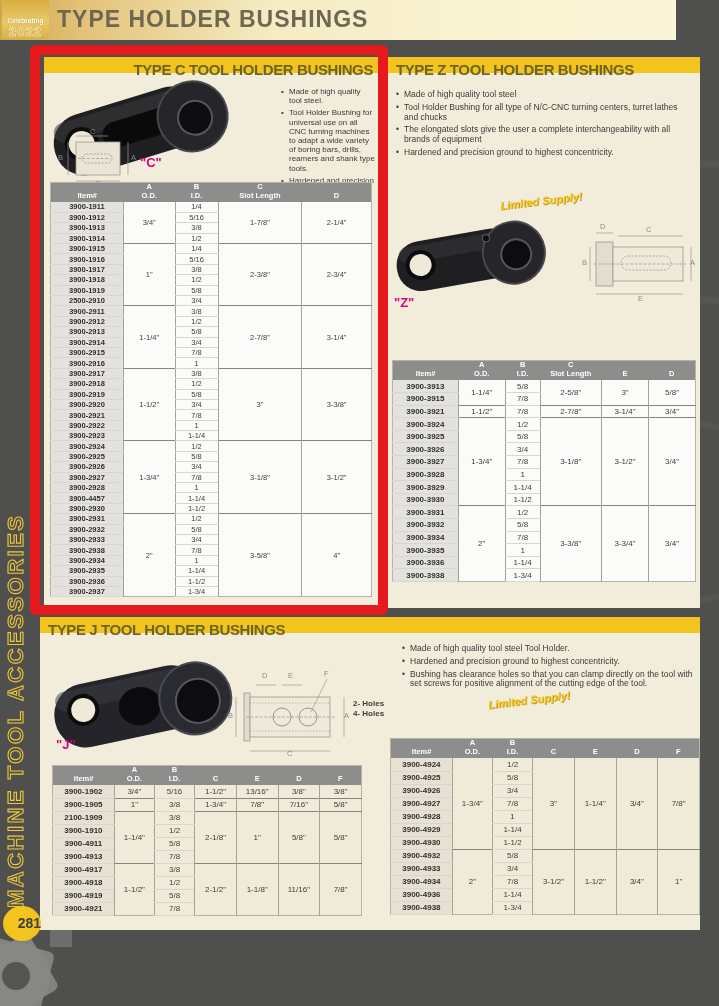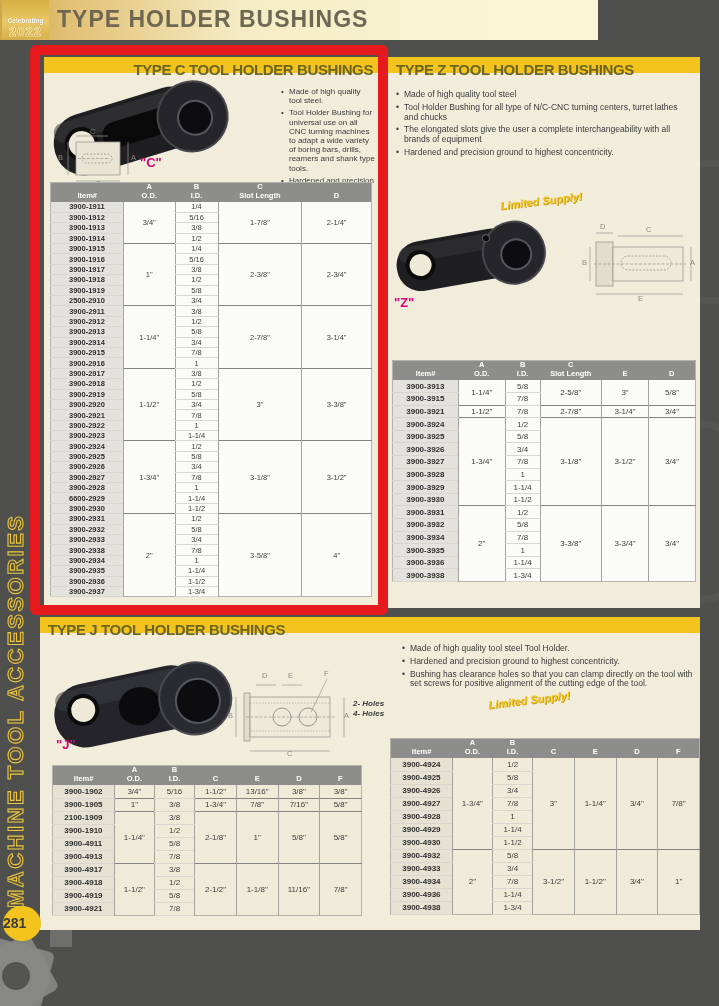--- a/index.html
+++ b/index.html
@@ -1,38 +1,38 @@
 <!DOCTYPE html>
 <html><head>
 <meta charset="utf-8">
 <style>
   html,body{margin:0;padding:0;}
   .page{position:relative;width:719px;height:1006px;background:#4f4f4d;overflow:hidden;
         font-family:"Liberation Sans",sans-serif;}
 
   
-  .topbar{position:absolute;left:0;top:0;width:598px;height:40px;
+  .topbar{position:absolute;left:0;top:0;width:676px;height:40px;
           background:linear-gradient(90deg,#cfa64b 0%,#e3c277 12%,#f5ecc4 40%,#faf3d3 75%,#fbf5d8 100%);}
   .badge{position:absolute;left:2px;top:0;width:47px;height:39px;
          background:linear-gradient(180deg,#d7ae42 0%,#e9c967 55%,#d8b14a 100%);
          overflow:hidden;text-align:center;}
   .badge .big-num{position:absolute;left:4px;top:-8px;font-size:26px;font-weight:bold;color:#c49a31;letter-spacing:-2px;}
   .badge .celebrating{position:absolute;left:0;right:0;top:17px;font-size:6.5px;font-weight:bold;color:#fff;
          text-shadow:0 0 1px #a8832b;}
   .badge .year{position:absolute;left:0;right:0;top:24px;font-size:13px;font-weight:bold;color:#c9a238;
          -webkit-text-stroke:0.6px #fdf2cd;letter-spacing:1px;}
   .main-title{position:absolute;left:57px;top:6px;font-size:23px;font-weight:bold;color:#6e6852;letter-spacing:1px;}
 
   
   .sidebar-text{position:absolute;left:3px;top:352px;height:556px;width:28px;
         writing-mode:vertical-rl;transform:rotate(180deg);
         font-size:22px;font-weight:bold;letter-spacing:2.5px;
         color:rgba(79,79,77,0.15);-webkit-text-stroke:1.1px #edc63c;white-space:nowrap;z-index:6;}
   .page-num{position:absolute;left:3px;top:906px;width:38px;height:35px;background:#f2c41d;border-radius:50%;
-        text-align:left;line-height:35px;font-weight:bold;font-size:14px;color:#3e3e3c;z-index:60;}
+        text-align:right;line-height:35px;font-weight:bold;font-size:14px;color:#3e3e3c;z-index:60;}
   .gear{position:absolute;z-index:2;}
   .gear-br{left:-26px;top:934px;}
   .gear-tab{position:absolute;left:50px;top:925px;width:22px;height:22px;background:#6e6e6c;z-index:1;}
   .faint-gear{position:absolute;border-radius:50%;border:7px solid rgba(255,255,255,0.035);z-index:1;}
 
   
   .annotation{position:absolute;left:30px;top:45px;width:358px;height:570px;border:10px solid #e6191d;
         border-radius:6px;box-sizing:border-box;z-index:50;}
 
   
@@ -49,21 +49,21 @@
   .bullets{position:absolute;color:#3a3a3a;}
   .bullet{display:flex;margin-bottom:3px;}
   .bullet .dot{width:8px;flex:none;}
   .bullets-c{left:237px;top:30px;width:94px;font-size:8px;line-height:1.15;}
   .bullets-z{left:8px;top:33px;width:297px;font-size:8.5px;line-height:1.15;}
   .bullets-j{left:362px;top:27px;width:292px;font-size:8.5px;line-height:1.15;}
 
   .limited{position:absolute;color:#f3c518;font-weight:bold;font-style:italic;font-size:11px;
         transform:rotate(-7deg);text-shadow:0.6px 0.6px 0 #b98f1c;z-index:4;}
   .type-letter{position:absolute;color:#db0079;font-weight:bold;font-size:13px;z-index:5;}
-  .holes-note{position:absolute;font-size:8px;font-weight:bold;color:#3c3c3c;line-height:1.25;font-style:italic;}
+  .holes-note{position:absolute;font-size:8px;font-weight:bold;color:#3c3c3c;line-height:1.25;}
 
   
   .photo{position:absolute;z-index:4;}
 
   
   .diagram{position:absolute;z-index:4;}
   .diagram span{position:absolute;font-size:7.5px;color:#8a8a86;}
 
   
   .tblwrap{position:absolute;z-index:4;}
@@ -317,21 +317,21 @@
             </tr>
             <tr>
               <td class="item">3900-2927</td>
               <td>7/8</td>
             </tr>
             <tr>
               <td class="item">3900-2928</td>
               <td>1</td>
             </tr>
             <tr>
-              <td class="item">6600-2929</td>
+              <td class="item">3900-4457</td>
               <td>1-1/4</td>
             </tr>
             <tr>
               <td class="item">3900-2930</td>
               <td>1-1/2</td>
             </tr>
             <tr class="gs">
               <td class="item">3900-2931</td>
               <td class="shared" rowspan="8">2"</td>
               <td>1/2</td>

